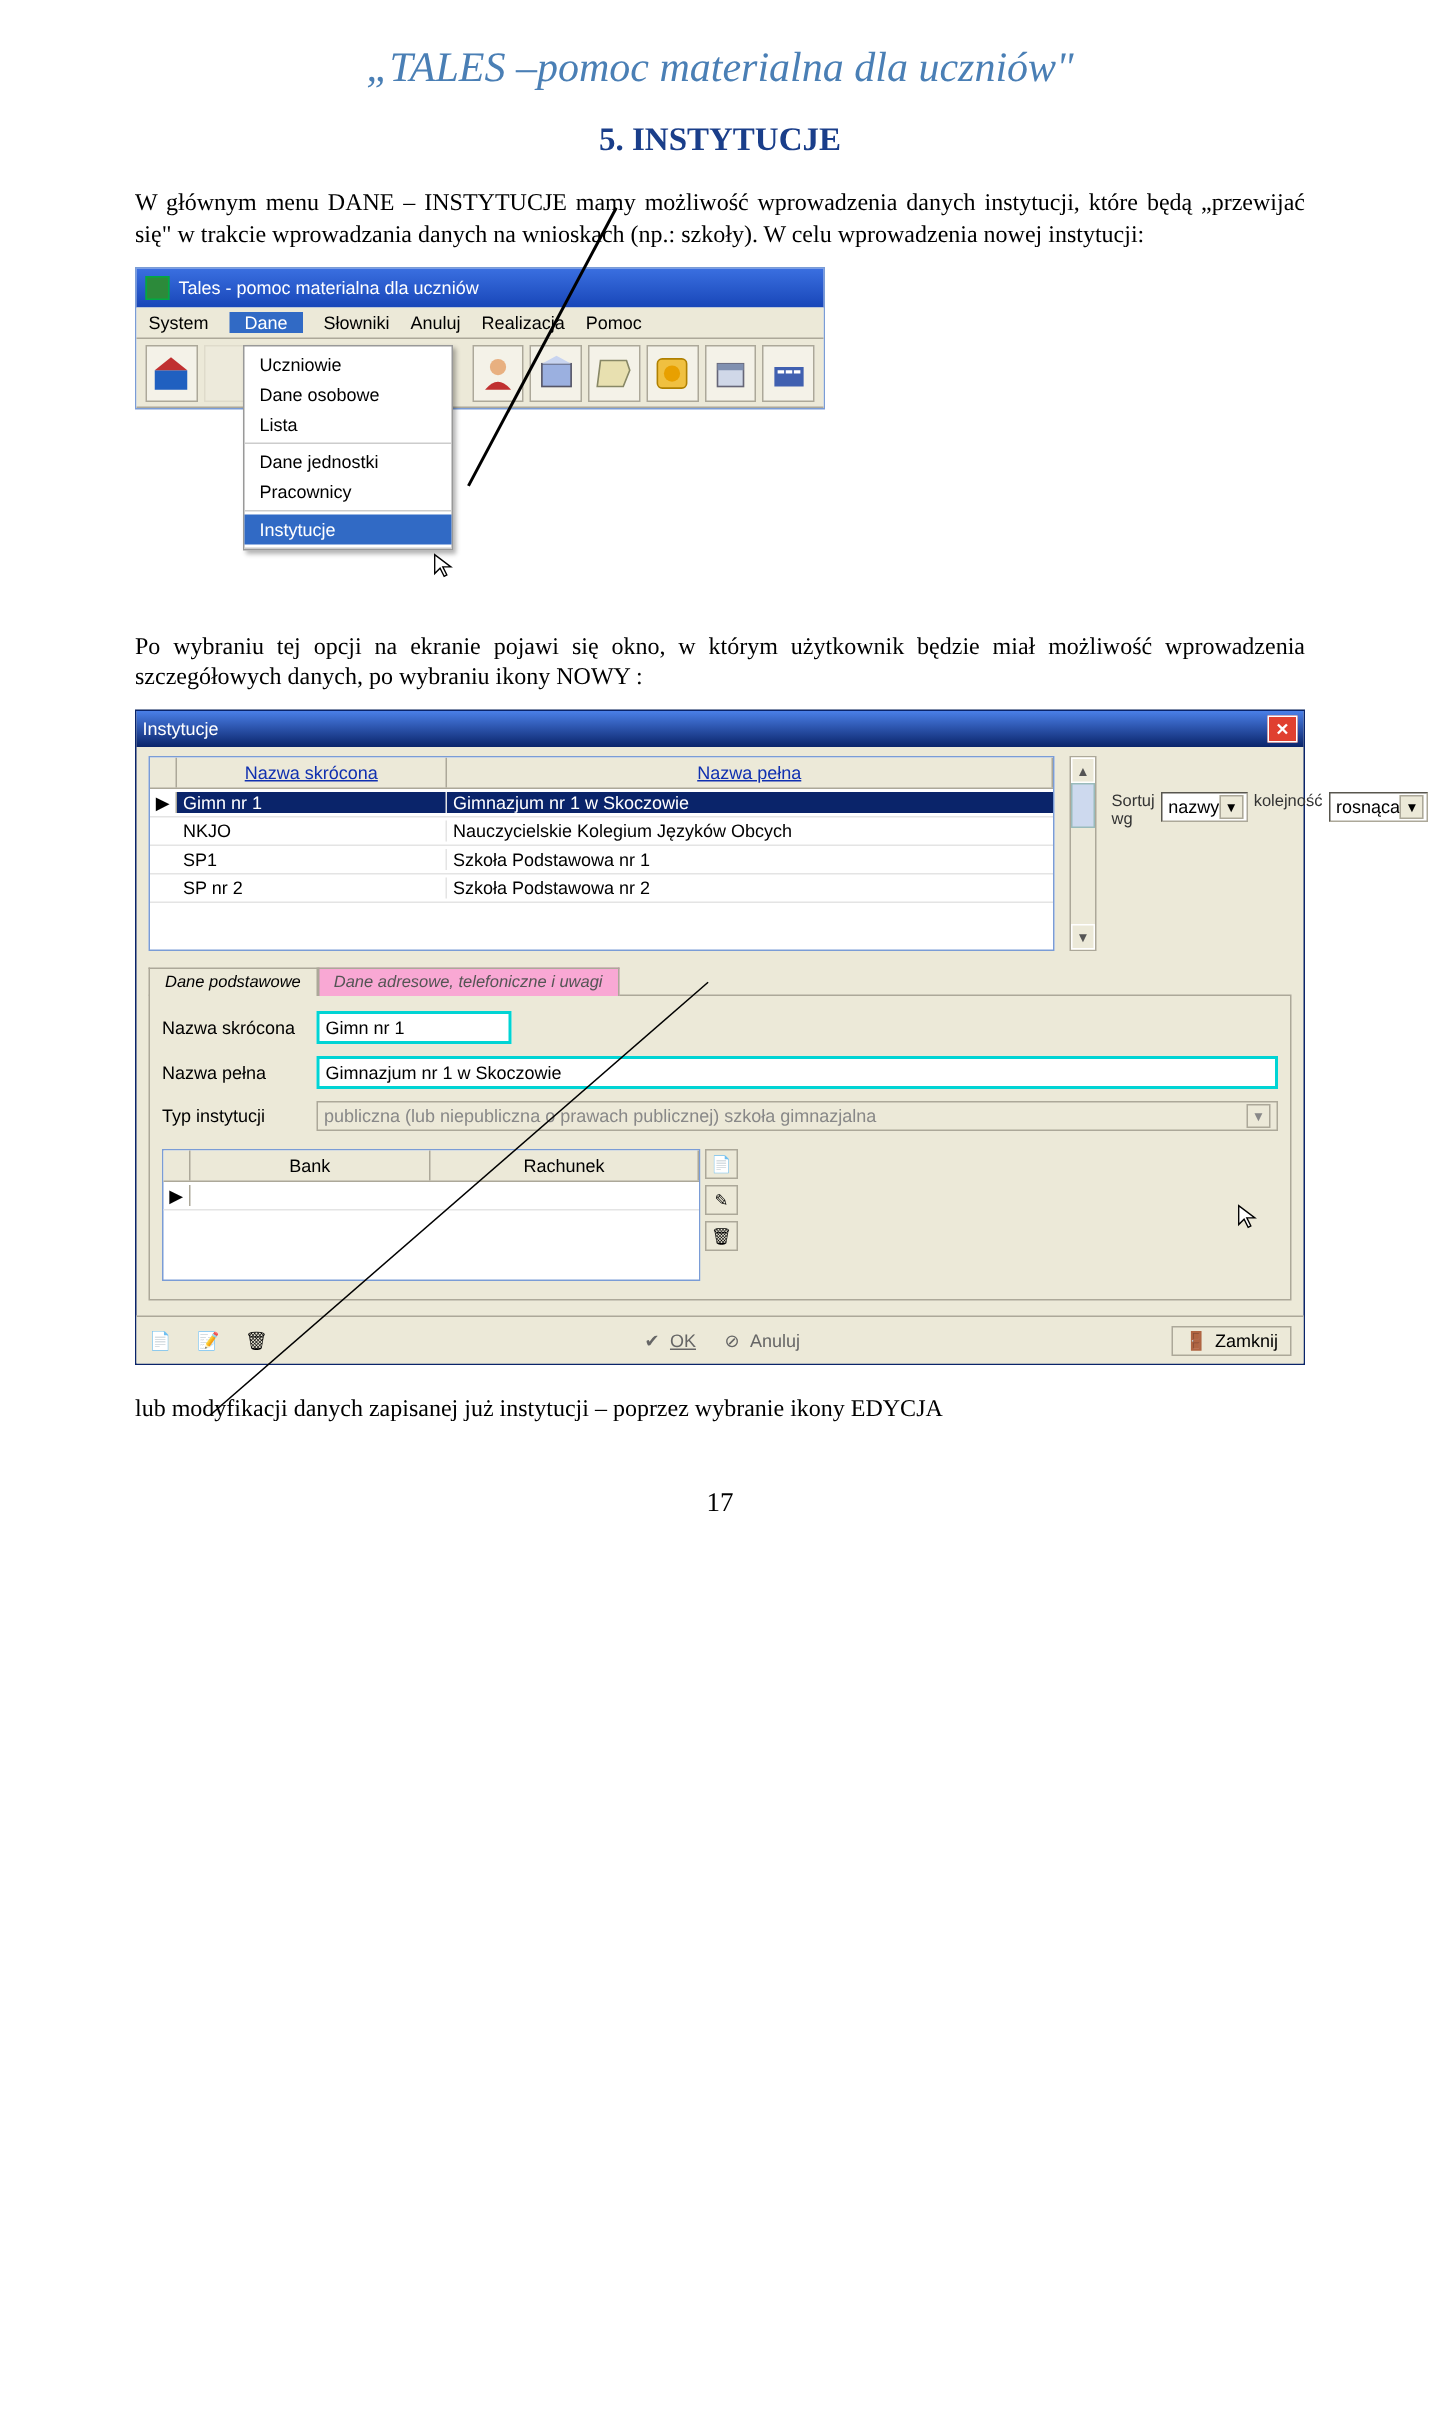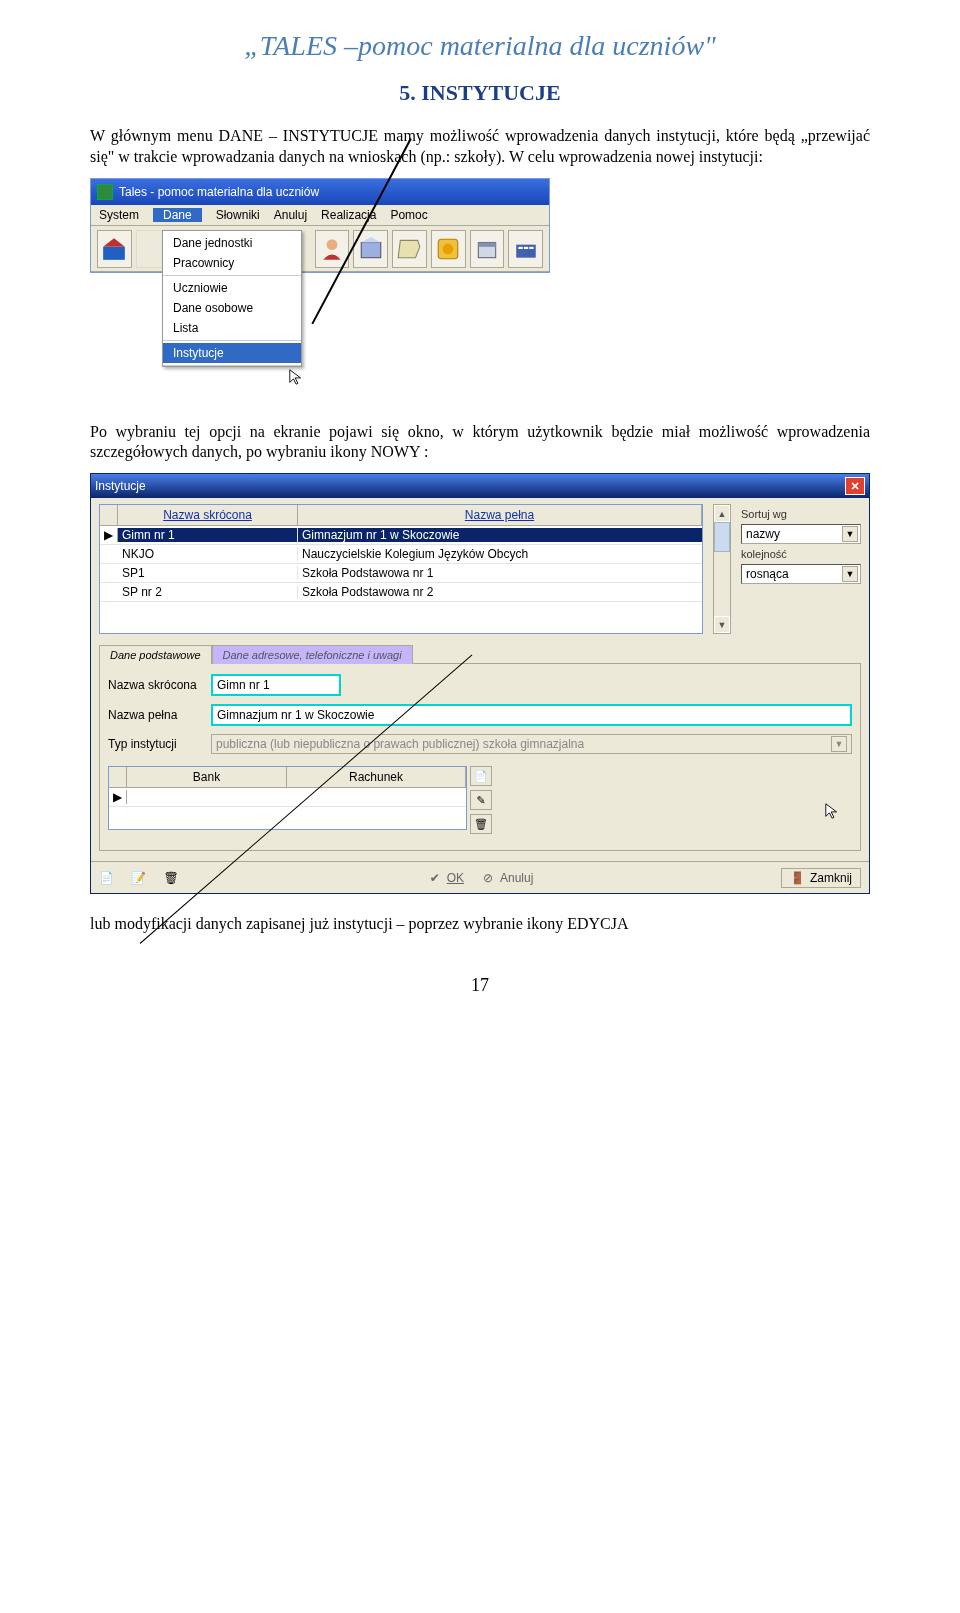--- a/index.html
+++ b/index.html
@@ -83,36 +83,36 @@
   .selcol{width:18px; border-right:1px solid #aca899;}
   .grow { display:flex; border-bottom:1px solid #e4e4e4; height:19px; align-items:center; }
   .grow .selcol{ text-align:center; color:#000;}
   .grow.sel { color:#fff; }
   .grow.sel .cellA, .grow.sel .cellB { background:#0a246a; }
   .cellA{width:180px; padding:0 4px; border-right:1px solid #e4e4e4;}
   .cellB{flex:1; padding:0 4px;}
   .vscroll { width:18px; background:#ece9d8; border:1px solid #aca899; height:130px; display:flex; flex-direction:column; justify-content:space-between; }
   .vscroll .btn{height:17px; background:#ece9d8; border:1px solid #fff; display:flex;align-items:center;justify-content:center;font-size:9px;color:#555;}
   .vscroll .thumb{flex:0 0 30px; background:#cdd9ee; border:1px solid #9bb;}
-  .sidecol { width:120px; display:flex; flex-direction:column; gap:4px; padding-top:4px;}
+  .sidecol { width:120px; display:flex; flex-direction:row; gap:4px; padding-top:4px;margin-top:20px;}
   .sidecol .lbl{font-size:11px; color:#333;}
   .combo { border:1px inset #aca899; background:#fff; height:20px; display:flex; align-items:center; justify-content:space-between; padding:0 2px 0 4px;}
   .combo .arr{width:16px;height:16px; background:#ece9d8; border:1px solid #aca899; display:flex;align-items:center;justify-content:center; font-size:9px;}
   .tabs { margin-top:10px; display:flex;font-style:italic; }
   .tab { border:1px solid #aca899; border-bottom:none; background:#ece9d8; padding:3px 10px; font-size:11px; position:relative; top:1px;}
-  .tab.inactive{ background:#c4b5fd; color:#555;}
+  .tab.inactive{ background:#f9a8d4; color:#555;}
   .tabbody { border:1px solid #aca899; background:#ece9d8; padding:10px 8px 12px 8px; }
   .frow { display:flex; align-items:center; gap:8px; margin-bottom:8px; }
   .frow .flbl{width:95px; font-size:12px;}
   .frow input, .frow .selbox {
     border:2px solid #00d4d4; background:#fff; height:22px; padding:0 4px; font-family:inherit; font-size:12px;
   }
   .frow.gray input, .selbox.gray { border:1px solid #aca899; background:#ece9d8; color:#888; height:20px; flex:1;}
   .selbox { display:flex; align-items:center; justify-content:space-between; }
-  .bankgrid { border:1px solid #7a9cd6; background:#fff; height:64px; margin-top:4px; display:flex;}
+  .bankgrid { border:1px solid #7a9cd6; background:#fff; height:88px; margin-top:4px; display:flex;}
   .bankgrid .bgl{flex:1;}
   .bgh{display:flex; border-bottom:1px solid #aca899; background:#ece9d8;}
   .bgh .bcol{border-right:1px solid #aca899; padding:3px 6px; text-align:center;}
   .bcolA{width:160px;} .bcolB{flex:1;}
   .bankbtns{width:28px; display:flex; flex-direction:column; gap:4px; padding:4px 3px; background:#ece9d8;}
   .smbtn{width:22px;height:20px;border:1px solid #aca899; background:#ece9d8; display:flex;align-items:center;justify-content:center; font-size:11px;}
   .footbar {
     background:#ece9d8; border-top:1px solid #aca899;
     height:32px; display:flex; align-items:center; justify-content:space-between; padding:0 8px;
   }
@@ -192,27 +192,27 @@
             <rect x="5" y="10" width="4" height="2" fill="#fff"></rect>
             <rect x="10" y="10" width="4" height="2" fill="#fff"></rect>
             <rect x="15" y="10" width="4" height="2" fill="#fff"></rect>
           </svg>
         </div>
     </div>
   </div>
 
   <div class="dropdown">
     <div class="grp">
-      <div class="itm">Dane jednostki</div>
-      <div class="itm">Pracownicy</div>
-    </div>
-    <div class="grp">
       <div class="itm">Uczniowie</div>
       <div class="itm">Dane osobowe</div>
       <div class="itm">Lista</div>
+    </div>
+    <div class="grp">
+      <div class="itm">Dane jednostki</div>
+      <div class="itm">Pracownicy</div>
     </div>
     <div class="grp">
       <div class="itm sel">Instytucje</div>
     </div>
   </div>
   <div class="cursor-arrow">
     <svg viewBox="0 0 20 20">
         <path d="M2 2 L2 16 L6 12 L9 18 L11 17 L8 11 L14 11 Z" fill="#fff" stroke="#000"></path>
       </svg>
   </div>

